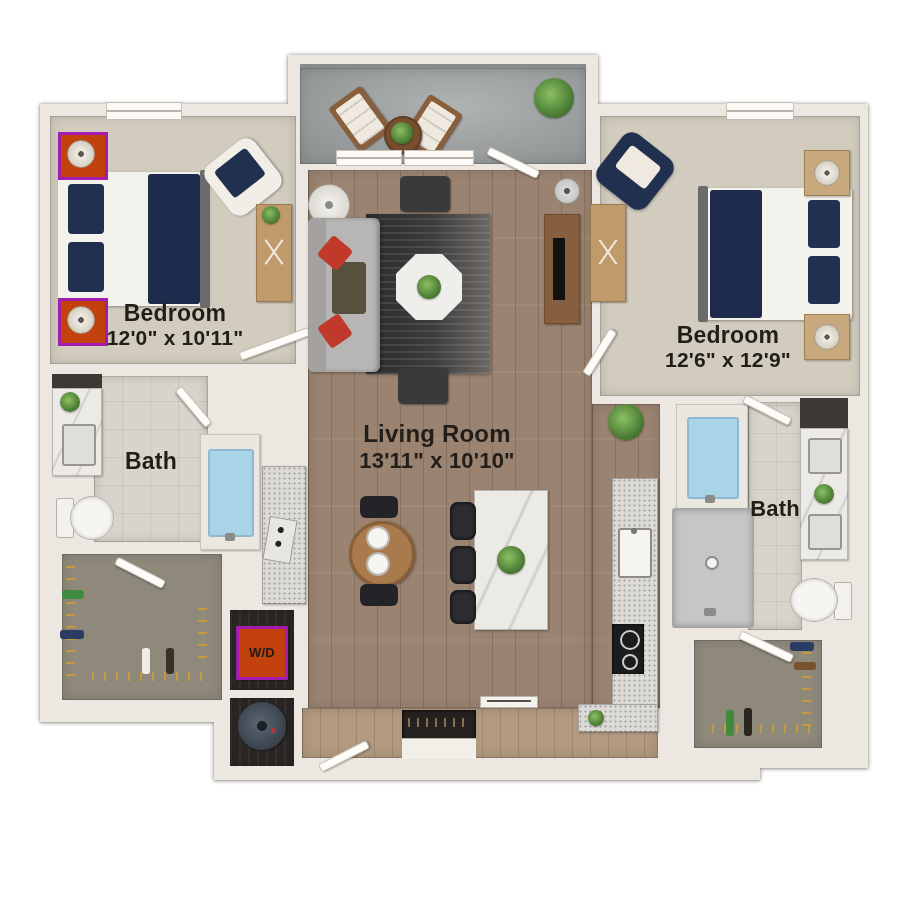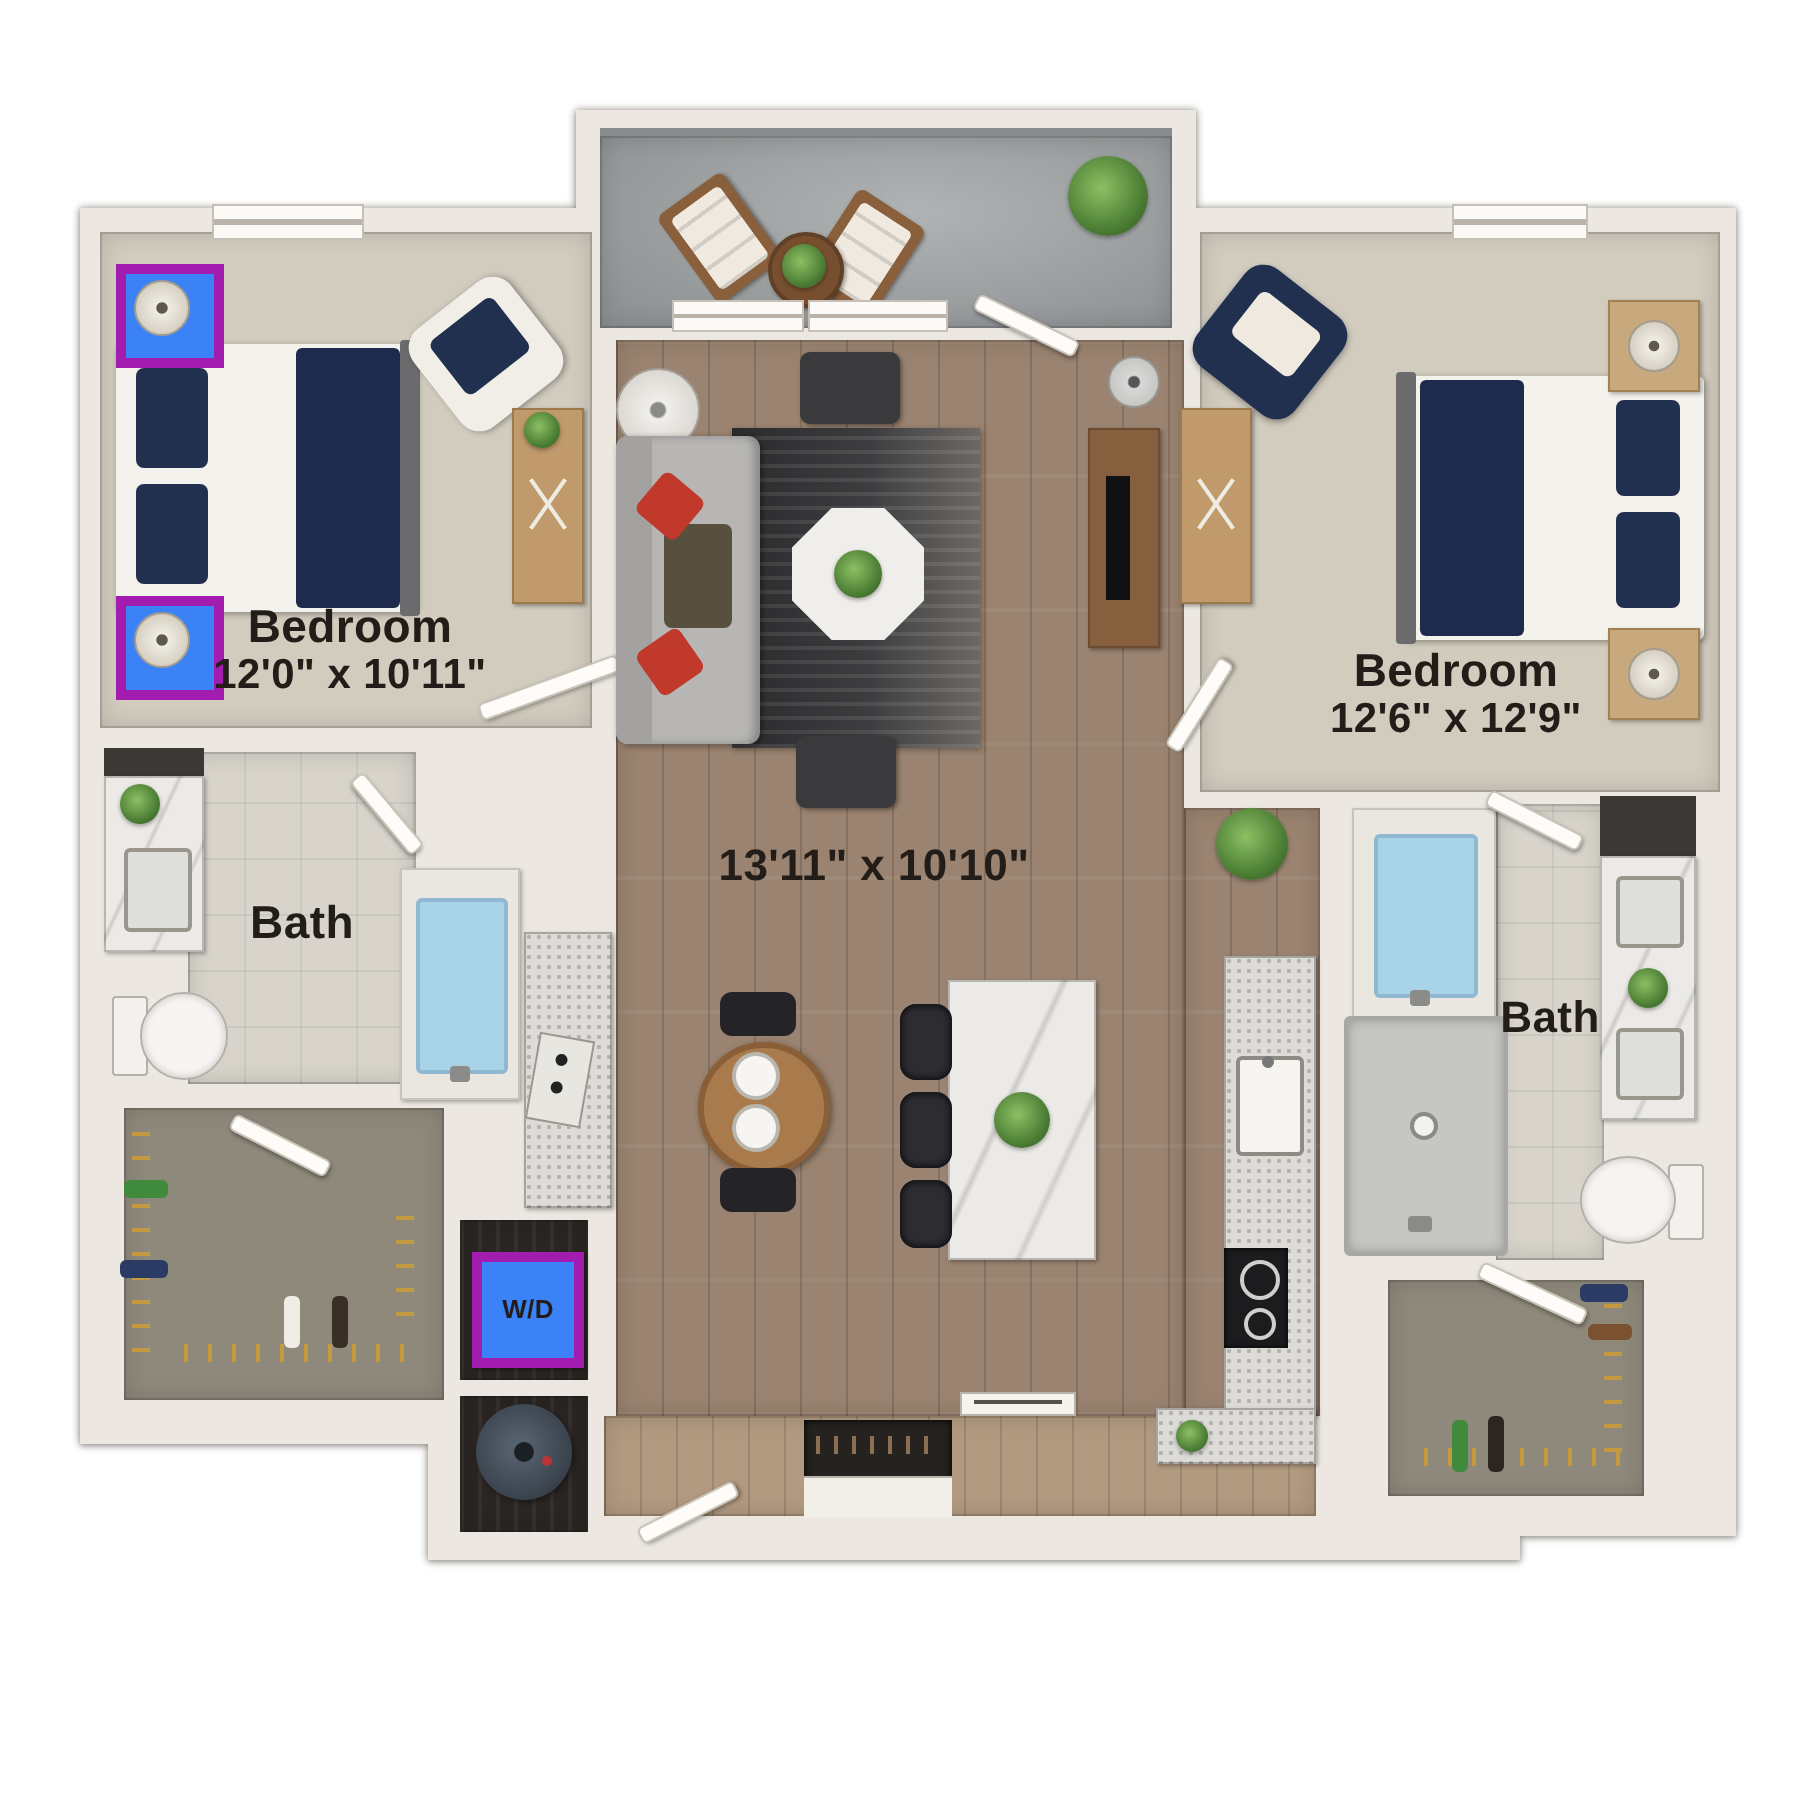--- a/index.html
+++ b/index.html
@@ -31,21 +31,21 @@
   .door{position:absolute;height:7px;background:#fdfcf9;border:1px solid #c9c3b8;border-radius:3px;
         transform-origin:left center;box-shadow:1px 1px 2px rgba(0,0,0,.35);}
   .window{position:absolute;background:linear-gradient(#fbfaf7 42%,#b9b3a9 42% 58%,#fbfaf7 58%);
         border:1px solid #c6c0b6;}
   .plant{position:absolute;border-radius:50%;background:radial-gradient(circle at 42% 40%,#8cc063,#4e8036 60%,#2f5c22 95%);
         box-shadow:0 1px 2px rgba(0,0,0,.35);}
   .lamp{position:absolute;border-radius:50%;border:1px solid #a39c90;
         background:radial-gradient(circle,#5f584e 14%,#efece4 17%,#d9d3c6 65%,#b5aea1 100%);}
   .label{position:absolute;color:#221d18;font-weight:600;text-align:center;line-height:1.15;letter-spacing:.2px;}
   .stool{position:absolute;background:#2c2c31;border-radius:8px;box-shadow:inset 0 0 4px #000;}
-  .whitebox{background:#3b82f6;border:5px solid #a21caf;}
+  .whitebox{background:#c2410c;border:3px solid #a21caf;}
   .ticks-h{position:absolute;background:repeating-linear-gradient(90deg,#c49a41 0 2px,transparent 2px 12px);height:9px;}
   .ticks-v{position:absolute;background:repeating-linear-gradient(180deg,#c49a41 0 2px,transparent 2px 12px);width:9px;}
   .garment{position:absolute;border-radius:3px;}
   .xleg{position:absolute;left:2px;right:2px;top:50%;height:2px;background:#efece4;}
 </style>
 </head>
 <body>
 
 <div id="plan">
 
@@ -236,18 +236,19 @@
 
   <div class="label" style="left:70px;top:300px;width:210px;">
     <div style="font-size:23px;">Bedroom</div>
     <div style="font-size:21px;">12'0" x 10'11"</div>
   </div>
   <div class="label" style="left:618px;top:322px;width:220px;">
     <div style="font-size:23px;">Bedroom</div>
     <div style="font-size:21px;">12'6" x 12'9"</div>
   </div>
   <div class="label" style="left:322px;top:420px;width:230px;">
+    <div style="font-size:24px;">Living Room</div>
     <div style="font-size:22px;">13'11" x 10'10"</div>
   </div>
   <div class="label" style="left:94px;top:448px;width:114px;font-size:23px;">Bath</div>
   <div class="label" style="left:742px;top:496px;width:66px;font-size:22px;">Bath</div>
 
 </div>
 
 </body></html>

